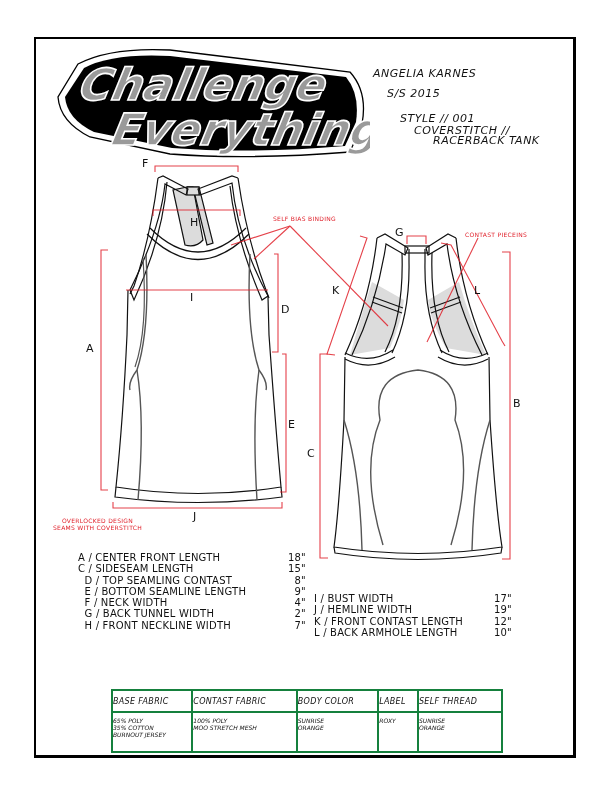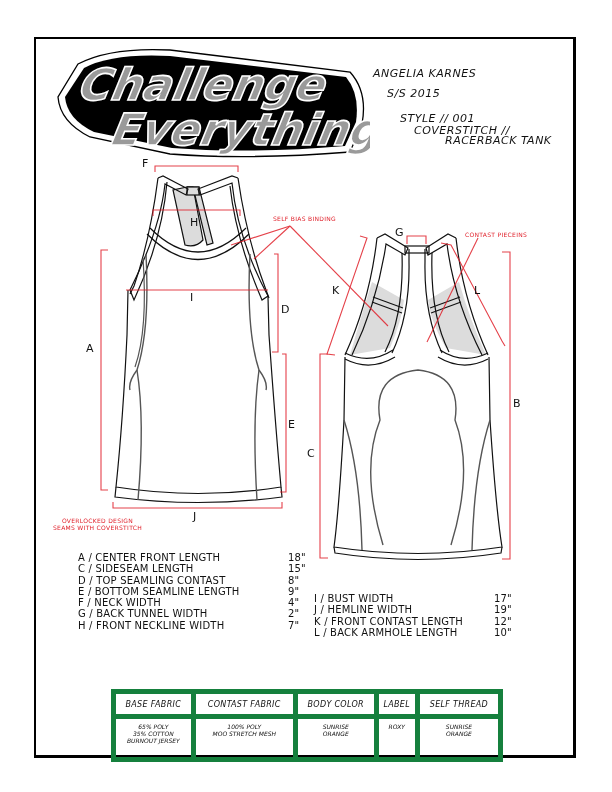--- a/index.html
+++ b/index.html
@@ -8,46 +8,46 @@
   .page-border { position: absolute; left: 34px; top: 37px; width: 537px; height: 716px;
          border: 2px solid #000; border-right-width: 3px; border-bottom-width: 3px; }
   .logo { position: absolute; left: 50px; top: 42px; width: 320px; height: 120px; }
   .hdr { position: absolute; font-family: "DejaVu Sans", sans-serif; font-style: italic;
          font-size: 11px; letter-spacing: 0.5px; color: #111; white-space: nowrap; }
   .sketch { position: absolute; left: 0; top: 0; width: 612px; height: 792px; }
   .lbl { position: absolute; font-size: 11px; color: #111; }
   .note { position: absolute; font-size: 6px; color: #e0202a; letter-spacing: 0.3px;
           white-space: nowrap; line-height: 7px; text-align: center; }
   .meas { position: absolute; font-size: 10px; line-height: 11.3px; color: #111; letter-spacing: 0.2px; }
-  .meas .row { display: flex; white-space: nowrap; }
+  .meas .row { display: flex; white-space: nowrap; justify-content: flex-end; }
   .meas .row .k { width: 210px; }
   .meas2 .row .k { width: 180px; }
   table.spec { position: absolute; left: 111px; top: 689px; width: 392px; border-collapse: collapse;
                font-style: italic; font-size: 8px; border: 1.5px solid #333; }
-  table.spec th, table.spec td { border: 5px solid #15803d; text-align: center; padding: 0; }
+  table.spec th, table.spec td { border: 2px solid #15803d; text-align: left; padding: 0; }
   table.spec th { font-weight: normal; font-size: 8px; height: 20px; letter-spacing: 0.3px; }
   table.spec td { font-size: 6px; height: 34px; vertical-align: top; padding-top: 4px; line-height: 7px; }
 </style>
 </head>
 <body>
 
 <div class="page-border"></div>
 
 <svg class="logo" viewBox="0 0 320 120">
   <path d="M28 22 Q60 5 120 8 L300 30 Q318 50 312 82 L300 110 Q200 118 120 112 L40 95 Q10 80 8 55 Z" fill="#fff" stroke="#000" stroke-width="1.3"></path>
   <path d="M34 26 Q62 11 120 14 L296 35 Q310 52 306 80 L295 104 Q200 112 122 106 L44 90 Q17 77 15 55 Z" fill="#000"></path>
   <text x="40" y="58" font-family="DejaVu Sans" font-weight="bold" font-style="italic" font-size="44" fill="#9a9a9a" stroke="#fff" stroke-width="1.6" transform="skewX(-12)">Challenge</text>
   <text x="82" y="103" font-family="DejaVu Sans" font-weight="bold" font-style="italic" font-size="44" fill="#9a9a9a" stroke="#fff" stroke-width="1.6" transform="skewX(-12)">Everything</text>
 </svg>
 
 <div class="hdr" style="left:373px;top:67px;">ANGELIA KARNES</div>
 <div class="hdr" style="left:387px;top:87px;">S/S 2015</div>
 <div class="hdr" style="left:400px;top:112px;">STYLE // 001</div>
 <div class="hdr" style="left:414px;top:126px;line-height:10px;">COVERSTITCH //</div>
-<div class="hdr" style="left:445px;top:136px;line-height:10px;">RACERBACK TANK</div>
+<div class="hdr" style="left:433px;top:136px;line-height:10px;">RACERBACK TANK</div>
 
 <svg class="sketch" viewBox="0 0 612 792">
   <g fill="none" stroke="#111" stroke-width="1.2">
 
     <path d="M187 187 L193 187 L203 240 Q196 248 185 245 L173 190 Z" fill="#dcdcdc"></path>
     <path d="M187 187 L193 187 L207 245 L213 243 L199 187 Z" fill="#dcdcdc"></path>
     <rect x="187" y="187" width="12" height="8" fill="#ddd"></rect>
 
     <path d="M158 178 L163 176 L188 189 L186 195 L165 184 Q160 230 130 290 L134 300 Q162 240 167 182"></path>
     <path d="M238 178 L232 176 L198 189 L200 195 L232 183 Q238 240 268 296 L262 300 Q236 240 230 186"></path>

